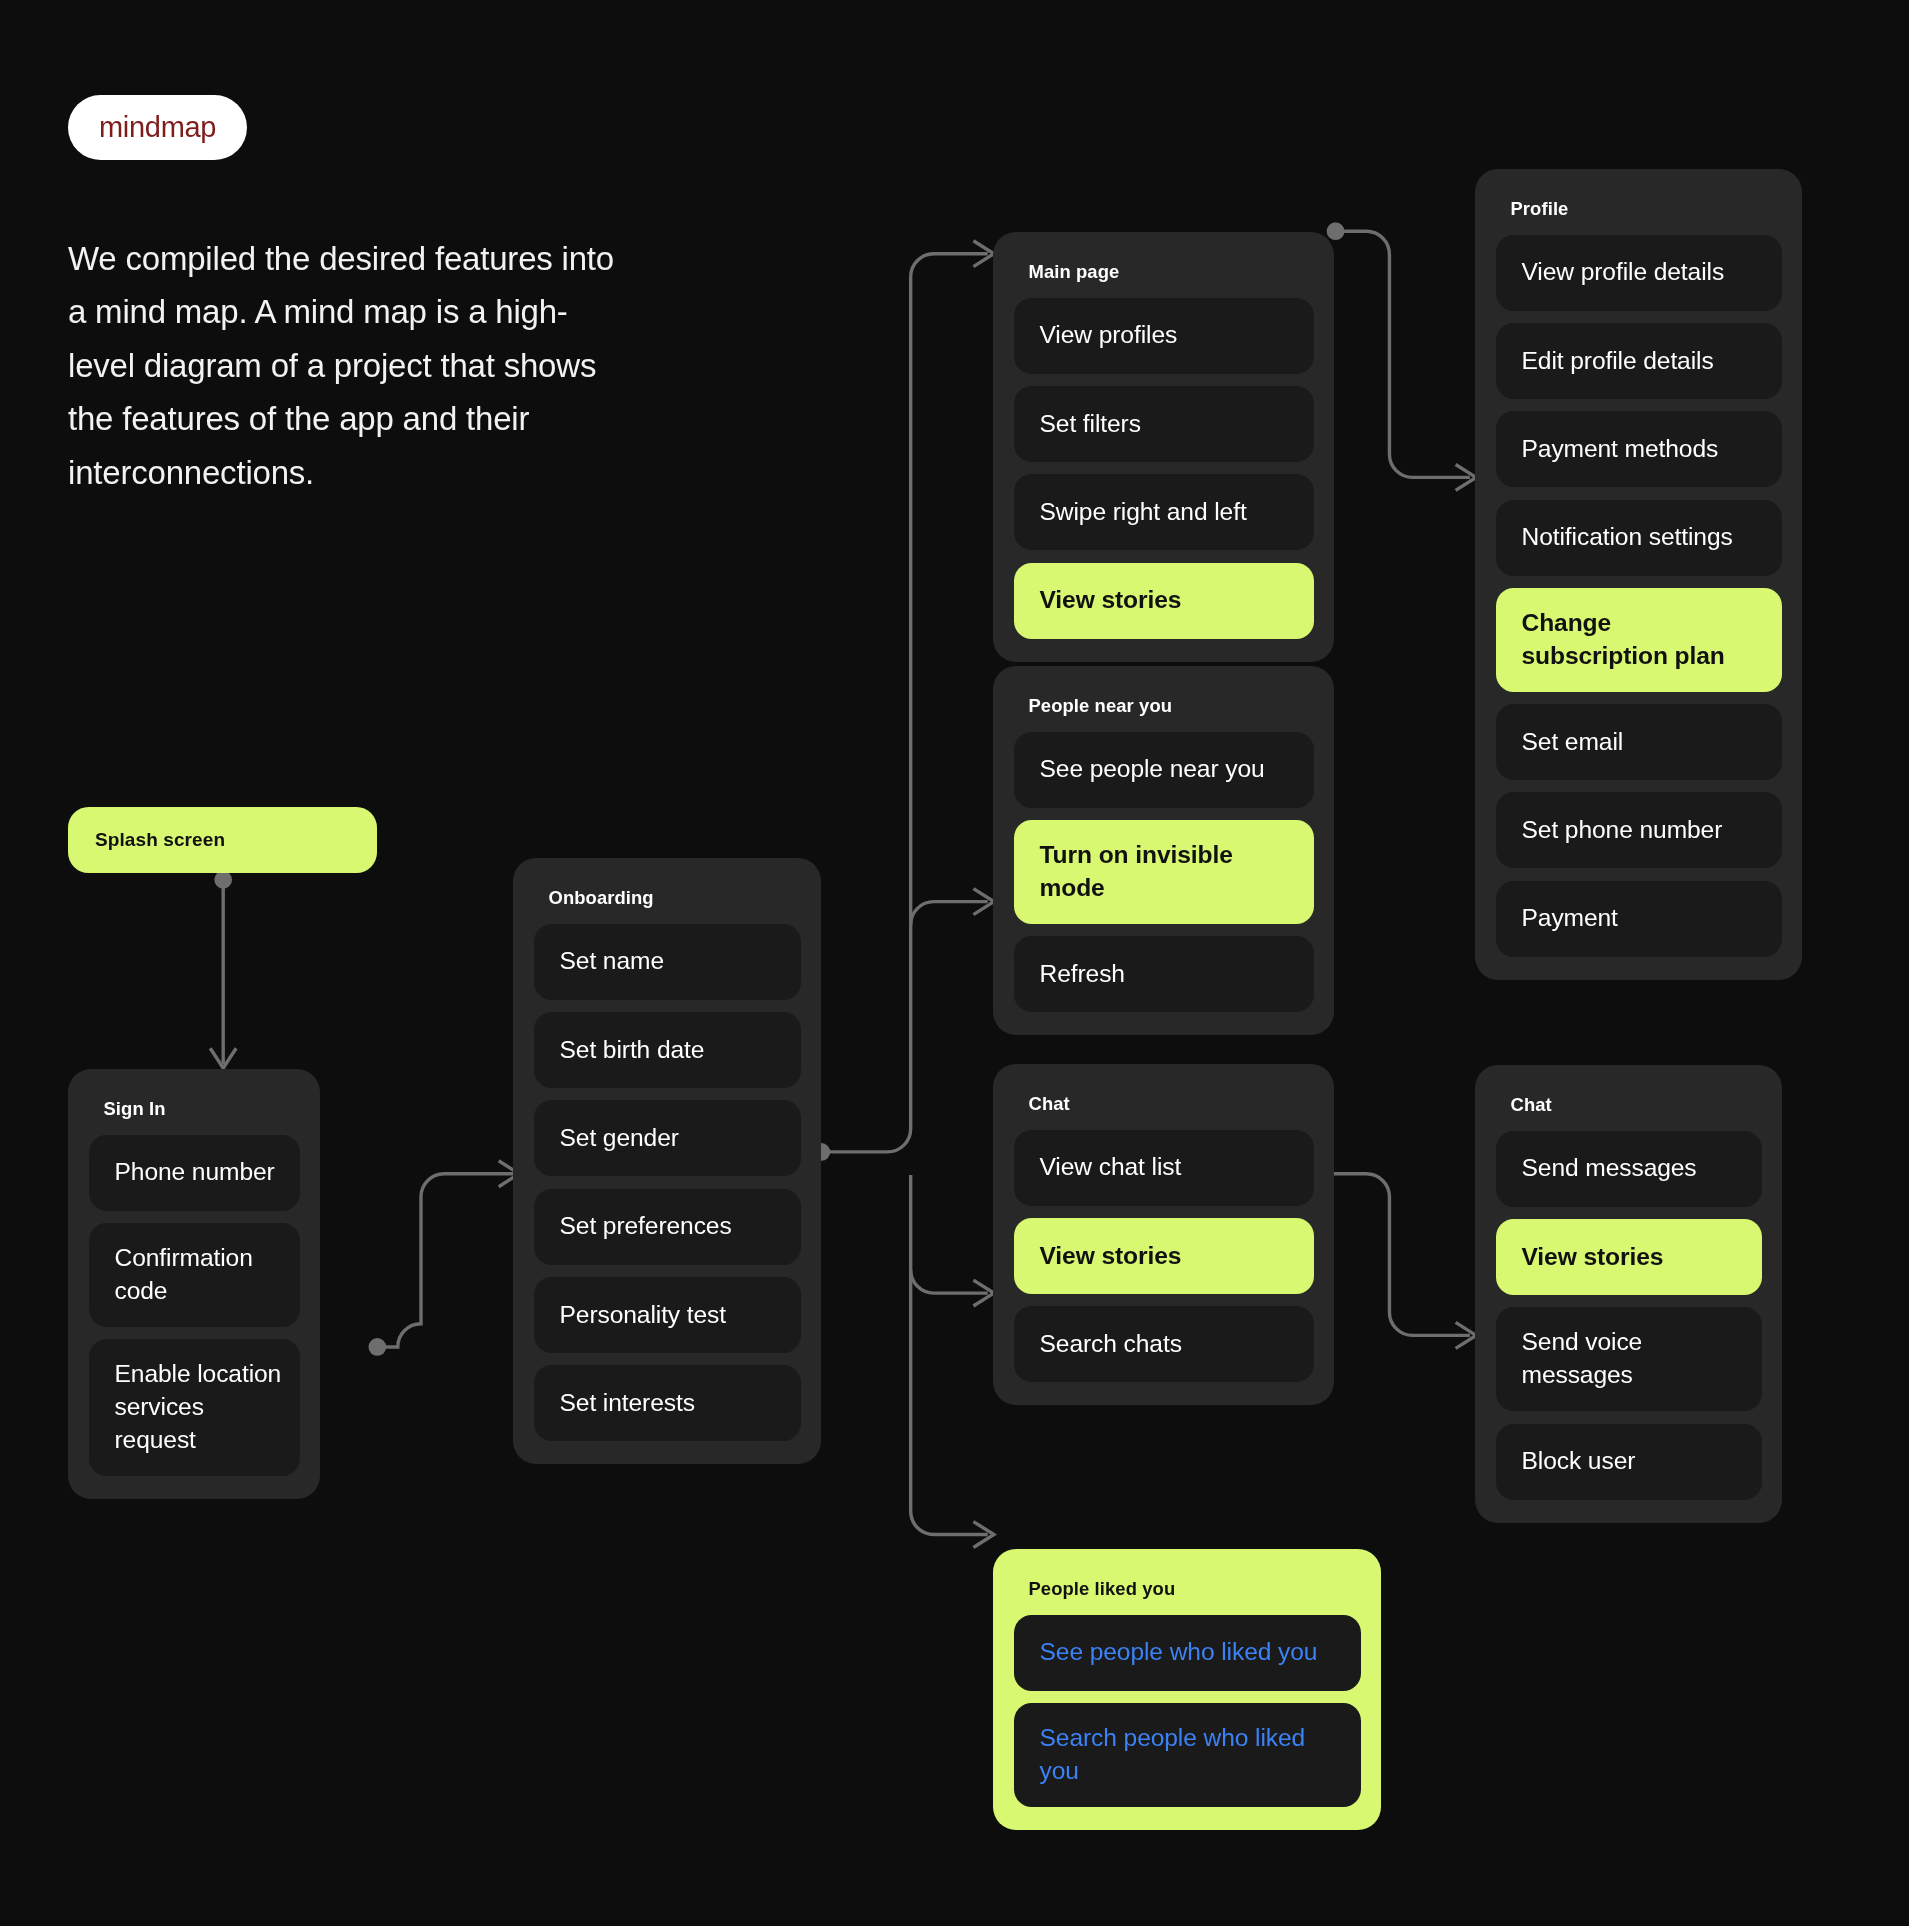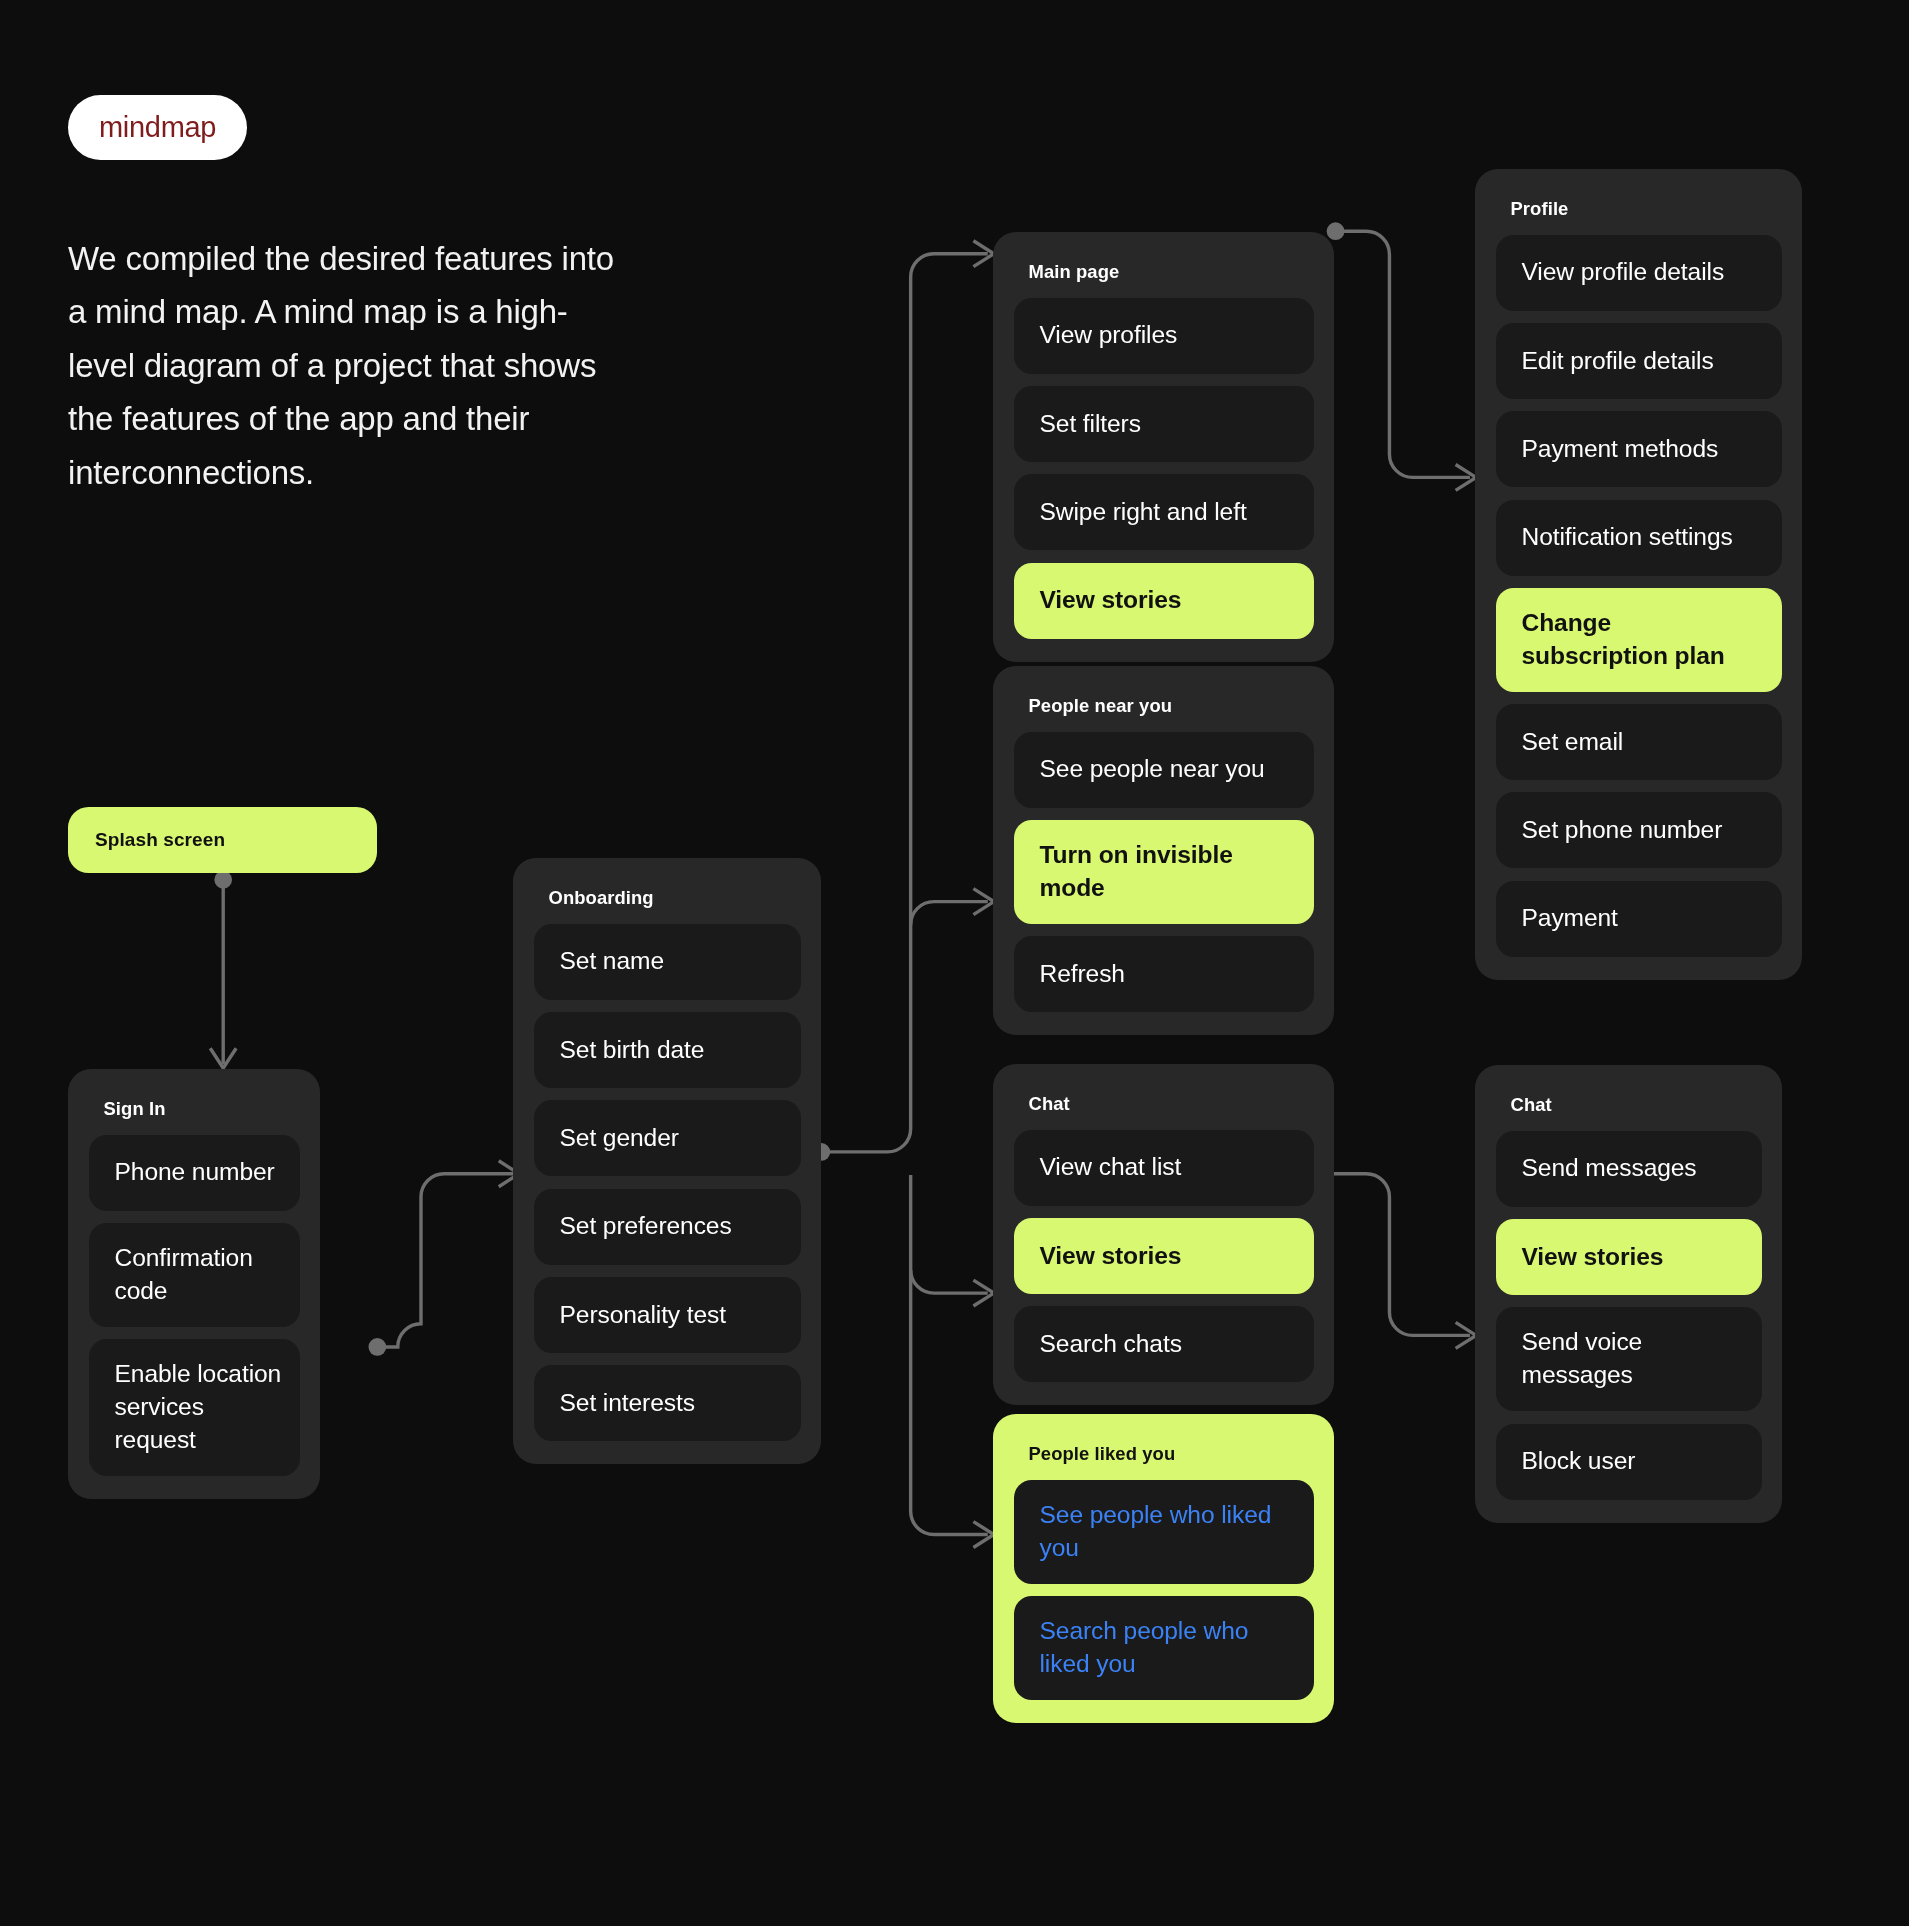--- a/index.html
+++ b/index.html
@@ -158,21 +158,21 @@
     <div class="item">Refresh</div>
   </div>
 
   <div class="card" style="left:993px; top:1064px; width:341px;">
     <div class="card-title">Chat</div>
     <div class="item">View chat list</div>
     <div class="item hl">View stories</div>
     <div class="item">Search chats</div>
   </div>
 
-  <div class="card lime" style="left:993px; top:1414px; width:341px;">
+  <div class="card lime" style="left:993px; top:1549px; width:388px;">
     <div class="card-title">People liked you</div>
     <div class="item">See people who liked you</div>
     <div class="item">Search people who liked you</div>
   </div>
 
   <div class="card" style="left:1475px; top:169px; width:327px;">
     <div class="card-title">Profile</div>
     <div class="item">View profile details</div>
     <div class="item">Edit profile details</div>
     <div class="item">Payment methods</div>

